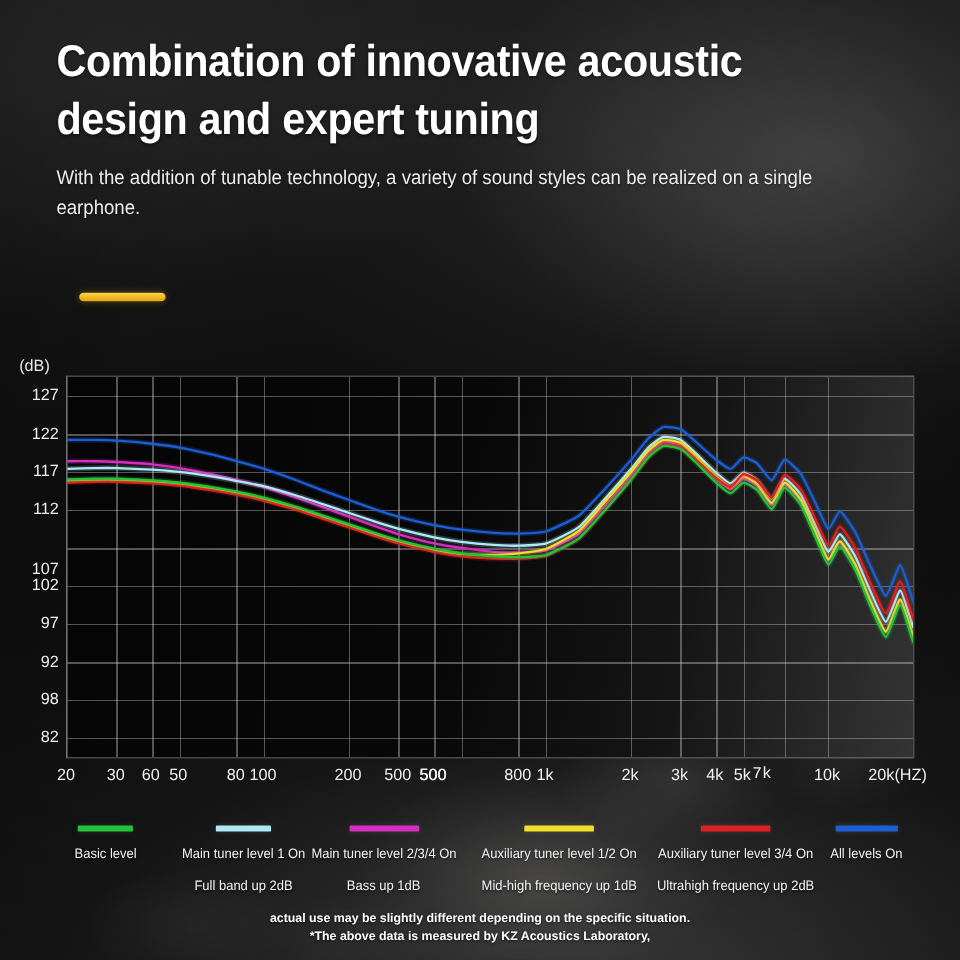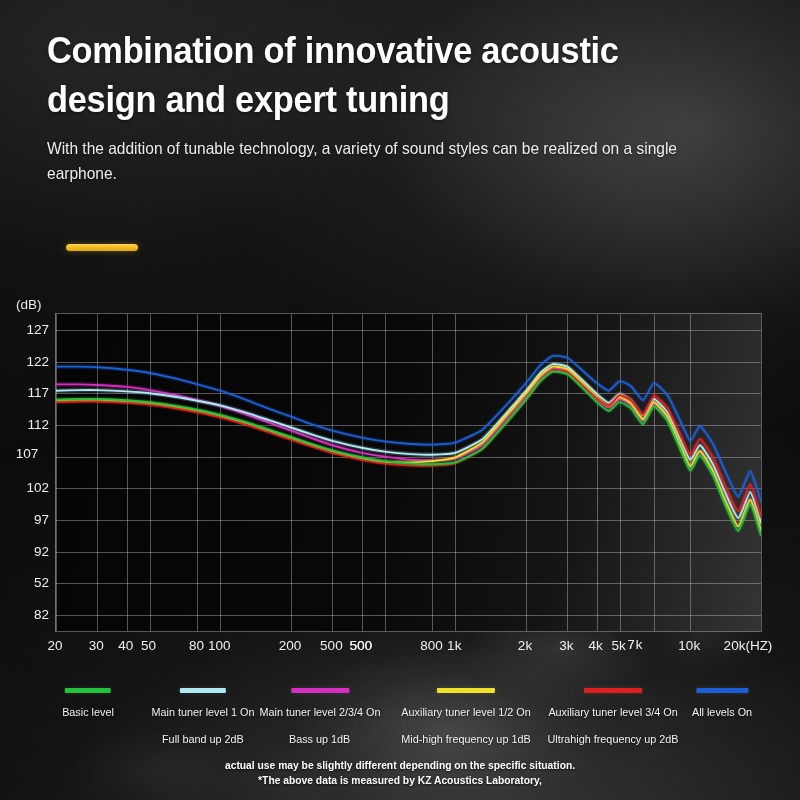--- a/index.html
+++ b/index.html
@@ -123,25 +123,25 @@
   <div class="subhead">With the addition of tunable technology, a variety of sound styles can be realized on a single earphone.</div>
   <div class="accent-bar"></div>
 
   <div class="chart-wrap">
     <div class="axis-unit">(dB)</div>
     <div class="ylabels" id="ylabels">
         <div class="ytick" style="top: 38.85px;">127</div>
         <div class="ytick" style="top: 70.55px;">122</div>
         <div class="ytick" style="top: 102.25px;">117</div>
         <div class="ytick" style="top: 133.95px;">112</div>
-        <div class="ytick" style="top: 163px; text-align: center;">107</div>
+        <div class="ytick" style="top: 184px;">107</div>
         <div class="ytick" style="top: 197.35px;">102</div>
         <div class="ytick" style="top: 229.05px;">97</div>
         <div class="ytick" style="top: 260.75px;">92</div>
-        <div class="ytick" style="top: 292.45px;">52</div>
+        <div class="ytick" style="top: 292.45px;">98</div>
         <div class="ytick" style="top: 324.15px;">82</div>
       </div>
     <div class="plot">
       <svg id="plot-svg" width="705" height="317" viewBox="0 0 705 317">
           <g>
             <line x1="0" y1="16.5" x2="705" y2="16.5" class="gridline"></line>
             <line x1="0" y1="48.5" x2="705" y2="48.5" class="gridline"></line>
             <line x1="0" y1="79.5" x2="705" y2="79.5" class="gridline"></line>
             <line x1="0" y1="111.5" x2="705" y2="111.5" class="gridline"></line>
             <line x1="0" y1="143.5" x2="705" y2="143.5" class="gridline"></line>
@@ -180,21 +180,21 @@
           <path d="M0.00,86.86C1.90,86.81 19.33,86.28 22.77,86.22C26.22,86.17 37.38,86.12 41.38,86.22C45.38,86.33 66.40,87.23 70.74,87.49C75.09,87.76 89.39,88.92 93.52,89.39C97.65,89.87 116.30,92.56 120.29,93.20C124.29,93.83 137.82,96.26 141.48,97.00C145.15,97.74 160.13,101.02 164.26,102.07C168.39,103.13 187.04,108.47 191.03,109.68C195.03,110.90 208.56,115.44 212.23,116.66C215.89,117.87 231.20,123.00 235.00,124.26C238.80,125.53 254.33,130.76 257.77,131.87C261.22,132.98 272.38,136.52 276.38,137.58C280.38,138.63 301.40,143.71 305.74,144.55C310.09,145.40 324.39,147.40 328.52,147.72C332.65,148.04 351.30,148.41 355.29,148.36C359.29,148.30 372.82,147.51 376.48,147.09C380.15,146.67 395.13,144.82 399.26,143.28C403.39,141.75 422.04,131.87 426.03,128.70C430.03,125.53 443.56,109.36 447.23,105.24C450.89,101.12 466.91,82.90 470.00,79.25C473.09,75.60 482.03,63.72 484.26,61.50C486.50,59.28 494.52,53.15 496.78,52.62C499.04,52.09 509.10,54.00 511.38,55.16C513.66,56.32 521.71,64.25 524.16,66.57C526.60,68.89 538.36,80.94 540.74,83.05C543.13,85.17 550.87,91.93 552.76,91.93C554.66,91.93 561.66,83.27 563.52,83.05C565.38,82.84 573.12,87.54 575.08,89.39C577.05,91.24 585.21,105.35 587.10,105.24C589.00,105.14 595.82,88.34 597.86,88.13C599.89,87.91 609.35,99.27 611.48,102.71C613.62,106.14 621.61,125.22 623.50,129.34C625.40,133.46 632.55,151.53 634.26,152.16C635.96,152.79 642.09,136.52 643.99,136.94C645.88,137.37 654.98,153.22 657.03,157.23C659.08,161.25 666.50,180.53 668.60,185.13C670.70,189.72 680.09,212.34 682.23,212.39C684.36,212.44 692.35,185.39 694.25,185.76C696.14,186.13 704.10,214.24 705.00,216.83" fill="none" stroke="#f0e02a" stroke-width="1.9" stroke-linecap="round" stroke-linejoin="round"></path>
           <path d="M0.00,88.13C1.90,88.07 19.33,87.54 22.77,87.49C26.22,87.44 37.38,87.39 41.38,87.49C45.38,87.60 66.40,88.50 70.74,88.76C75.09,89.02 89.39,90.19 93.52,90.66C97.65,91.14 116.30,93.83 120.29,94.47C124.29,95.10 137.82,97.53 141.48,98.27C145.15,99.01 160.13,102.29 164.26,103.34C168.39,104.40 187.04,109.73 191.03,110.95C195.03,112.17 208.56,116.71 212.23,117.92C215.89,119.14 231.20,124.26 235.00,125.53C238.80,126.80 254.33,132.03 257.77,133.14C261.22,134.25 272.38,137.79 276.38,138.85C280.38,139.90 301.40,144.92 305.74,145.82C310.09,146.72 324.39,149.15 328.52,149.62C332.65,150.10 351.30,151.37 355.29,151.53C359.29,151.68 372.82,151.74 376.48,151.53C380.15,151.31 395.13,150.36 399.26,148.99C403.39,147.62 422.04,138.16 426.03,135.04C430.03,131.92 443.56,115.76 447.23,111.58C450.89,107.41 466.91,88.71 470.00,84.96C473.09,81.20 482.03,68.95 484.26,66.57C486.50,64.19 494.52,57.11 496.78,56.43C499.04,55.74 509.10,57.27 511.38,58.33C513.66,59.38 521.71,66.94 524.16,69.11C526.60,71.27 538.36,82.42 540.74,84.32C543.13,86.22 550.87,92.19 552.76,91.93C554.66,91.67 561.66,81.63 563.52,81.15C565.38,80.68 573.12,84.59 575.08,86.22C577.05,87.86 585.21,101.18 587.10,100.81C589.00,100.44 595.82,82.37 597.86,81.79C599.89,81.20 609.35,90.77 611.48,93.83C613.62,96.90 621.61,114.65 623.50,118.56C625.40,122.47 632.55,140.22 634.26,140.75C635.96,141.28 642.09,124.69 643.99,124.90C645.88,125.11 654.98,139.53 657.03,143.28C659.08,147.04 666.50,165.42 668.60,169.91C670.70,174.40 680.09,197.12 682.23,197.17C684.36,197.23 692.35,170.12 694.25,170.55C696.14,170.97 704.10,199.60 705.00,202.25" fill="none" stroke="#e02020" stroke-width="4.6" stroke-linecap="round" stroke-linejoin="round" opacity="0.22"></path>
           <path d="M0.00,88.13C1.90,88.07 19.33,87.54 22.77,87.49C26.22,87.44 37.38,87.39 41.38,87.49C45.38,87.60 66.40,88.50 70.74,88.76C75.09,89.02 89.39,90.19 93.52,90.66C97.65,91.14 116.30,93.83 120.29,94.47C124.29,95.10 137.82,97.53 141.48,98.27C145.15,99.01 160.13,102.29 164.26,103.34C168.39,104.40 187.04,109.73 191.03,110.95C195.03,112.17 208.56,116.71 212.23,117.92C215.89,119.14 231.20,124.26 235.00,125.53C238.80,126.80 254.33,132.03 257.77,133.14C261.22,134.25 272.38,137.79 276.38,138.85C280.38,139.90 301.40,144.92 305.74,145.82C310.09,146.72 324.39,149.15 328.52,149.62C332.65,150.10 351.30,151.37 355.29,151.53C359.29,151.68 372.82,151.74 376.48,151.53C380.15,151.31 395.13,150.36 399.26,148.99C403.39,147.62 422.04,138.16 426.03,135.04C430.03,131.92 443.56,115.76 447.23,111.58C450.89,107.41 466.91,88.71 470.00,84.96C473.09,81.20 482.03,68.95 484.26,66.57C486.50,64.19 494.52,57.11 496.78,56.43C499.04,55.74 509.10,57.27 511.38,58.33C513.66,59.38 521.71,66.94 524.16,69.11C526.60,71.27 538.36,82.42 540.74,84.32C543.13,86.22 550.87,92.19 552.76,91.93C554.66,91.67 561.66,81.63 563.52,81.15C565.38,80.68 573.12,84.59 575.08,86.22C577.05,87.86 585.21,101.18 587.10,100.81C589.00,100.44 595.82,82.37 597.86,81.79C599.89,81.20 609.35,90.77 611.48,93.83C613.62,96.90 621.61,114.65 623.50,118.56C625.40,122.47 632.55,140.22 634.26,140.75C635.96,141.28 642.09,124.69 643.99,124.90C645.88,125.11 654.98,139.53 657.03,143.28C659.08,147.04 666.50,165.42 668.60,169.91C670.70,174.40 680.09,197.12 682.23,197.17C684.36,197.23 692.35,170.12 694.25,170.55C696.14,170.97 704.10,199.60 705.00,202.25" fill="none" stroke="#e02020" stroke-width="1.9" stroke-linecap="round" stroke-linejoin="round"></path>
           <path d="M0.00,85.59C1.90,85.54 19.33,85.01 22.77,84.96C26.22,84.90 37.38,84.85 41.38,84.96C45.38,85.06 66.40,85.96 70.74,86.22C75.09,86.49 89.39,87.65 93.52,88.13C97.65,88.60 116.30,91.30 120.29,91.93C124.29,92.56 137.82,94.99 141.48,95.73C145.15,96.47 160.13,99.75 164.26,100.81C168.39,101.86 187.04,107.20 191.03,108.41C195.03,109.63 208.56,114.17 212.23,115.39C215.89,116.60 231.20,121.73 235.00,123.00C238.80,124.26 254.33,129.49 257.77,130.60C261.22,131.71 272.38,135.25 276.38,136.31C280.38,137.37 301.40,142.39 305.74,143.28C310.09,144.18 324.39,146.56 328.52,147.09C332.65,147.62 351.30,149.36 355.29,149.62C359.29,149.89 372.82,150.36 376.48,150.26C380.15,150.15 395.13,149.62 399.26,148.36C403.39,147.09 422.04,138.05 426.03,135.04C430.03,132.03 443.56,116.34 447.23,112.22C450.89,108.10 466.91,89.34 470.00,85.59C473.09,81.84 482.03,69.53 484.26,67.20C486.50,64.88 494.52,58.28 496.78,57.69C499.04,57.11 509.10,59.07 511.38,60.23C513.66,61.39 521.71,69.32 524.16,71.64C526.60,73.97 538.36,86.01 540.74,88.13C543.13,90.24 550.87,97.00 552.76,97.00C554.66,97.00 561.66,88.34 563.52,88.13C565.38,87.91 573.12,92.62 575.08,94.47C577.05,96.32 585.21,110.47 587.10,110.32C589.00,110.16 595.82,92.83 597.86,92.56C599.89,92.30 609.35,103.71 611.48,107.15C613.62,110.58 621.61,129.65 623.50,133.77C625.40,137.89 632.55,155.96 634.26,156.60C635.96,157.23 642.09,140.96 643.99,141.38C645.88,141.80 654.98,157.65 657.03,161.67C659.08,165.69 666.50,184.97 668.60,189.57C670.70,194.16 680.09,216.78 682.23,216.83C684.36,216.88 692.35,189.83 694.25,190.20C696.14,190.57 704.10,218.68 705.00,221.27" fill="none" stroke="#23c23b" stroke-width="4.6" stroke-linecap="round" stroke-linejoin="round" opacity="0.22"></path>
           <path d="M0.00,85.59C1.90,85.54 19.33,85.01 22.77,84.96C26.22,84.90 37.38,84.85 41.38,84.96C45.38,85.06 66.40,85.96 70.74,86.22C75.09,86.49 89.39,87.65 93.52,88.13C97.65,88.60 116.30,91.30 120.29,91.93C124.29,92.56 137.82,94.99 141.48,95.73C145.15,96.47 160.13,99.75 164.26,100.81C168.39,101.86 187.04,107.20 191.03,108.41C195.03,109.63 208.56,114.17 212.23,115.39C215.89,116.60 231.20,121.73 235.00,123.00C238.80,124.26 254.33,129.49 257.77,130.60C261.22,131.71 272.38,135.25 276.38,136.31C280.38,137.37 301.40,142.39 305.74,143.28C310.09,144.18 324.39,146.56 328.52,147.09C332.65,147.62 351.30,149.36 355.29,149.62C359.29,149.89 372.82,150.36 376.48,150.26C380.15,150.15 395.13,149.62 399.26,148.36C403.39,147.09 422.04,138.05 426.03,135.04C430.03,132.03 443.56,116.34 447.23,112.22C450.89,108.10 466.91,89.34 470.00,85.59C473.09,81.84 482.03,69.53 484.26,67.20C486.50,64.88 494.52,58.28 496.78,57.69C499.04,57.11 509.10,59.07 511.38,60.23C513.66,61.39 521.71,69.32 524.16,71.64C526.60,73.97 538.36,86.01 540.74,88.13C543.13,90.24 550.87,97.00 552.76,97.00C554.66,97.00 561.66,88.34 563.52,88.13C565.38,87.91 573.12,92.62 575.08,94.47C577.05,96.32 585.21,110.47 587.10,110.32C589.00,110.16 595.82,92.83 597.86,92.56C599.89,92.30 609.35,103.71 611.48,107.15C613.62,110.58 621.61,129.65 623.50,133.77C625.40,137.89 632.55,155.96 634.26,156.60C635.96,157.23 642.09,140.96 643.99,141.38C645.88,141.80 654.98,157.65 657.03,161.67C659.08,165.69 666.50,184.97 668.60,189.57C670.70,194.16 680.09,216.78 682.23,216.83C684.36,216.88 692.35,189.83 694.25,190.20C696.14,190.57 704.10,218.68 705.00,221.27" fill="none" stroke="#23c23b" stroke-width="1.9" stroke-linecap="round" stroke-linejoin="round"></path>
         </svg>
     </div>
     <div class="xlabels" id="xlabels">
         <div class="xtick" style="left: 55px;">20</div>
         <div class="xtick" style="left: 96.3814px;">30</div>
-        <div class="xtick" style="left: 125.742px;">40</div>
+        <div class="xtick" style="left: 125.742px;">60</div>
         <div class="xtick" style="left: 148.516px;">50</div>
         <div class="xtick" style="left: 196.484px;">80</div>
         <div class="xtick" style="left: 219.258px;">100</div>
         <div class="xtick" style="left: 290px;">200</div>
         <div class="xtick" style="left: 331.381px;">500</div>
         <div class="xtick" style="left: 360.742px;">500</div>
         <div class="xtick" style="left: 361px;">500</div>
         <div class="xtick" style="left: 431.484px;">800</div>
         <div class="xtick" style="left: 454.258px;">1k</div>
         <div class="xtick" style="left: 525px;">2k</div>

